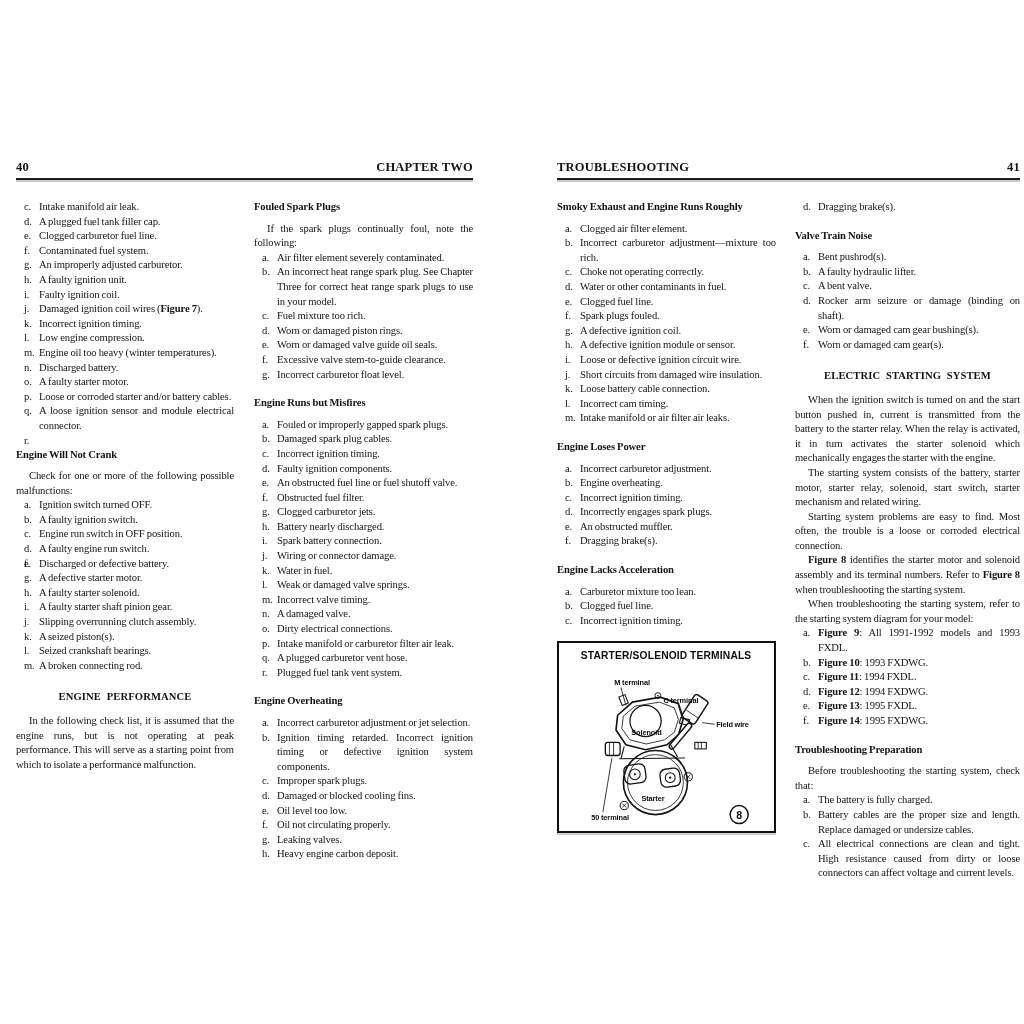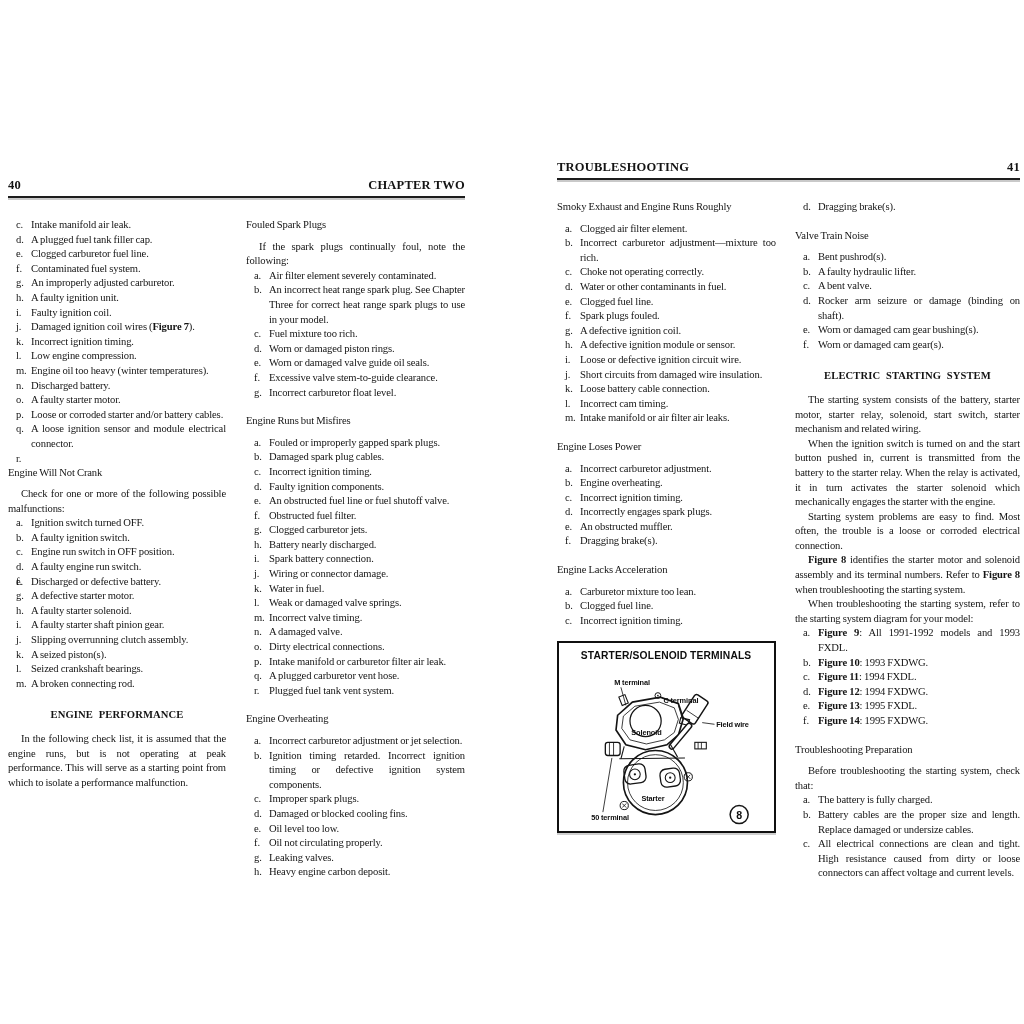--- a/index.html
+++ b/index.html
@@ -1,38 +1,38 @@
 <!DOCTYPE html>
 <html><head>
 <meta charset="utf-8">
 <style>
   html,body{margin:0;padding:0;}
   body{
     width:1024px;height:1024px;position:relative;background:#ffffff;
     font-family:"Liberation Serif", serif;color:#141414;overflow:hidden;
   }
   .page{position:absolute;top:160px;}
-  .page-left{left:8px;width:457px;margin-top:18px;}
+  .page-left{left:16px;width:457px;}
   .page-right{left:557px;width:463px;}
   .pg-head{
     display:flex;justify-content:space-between;align-items:baseline;
     font-weight:bold;font-size:12.5px;letter-spacing:.2px;
     border-bottom:2.5px solid #1d1d1d;box-shadow:0 2px 0 #c9c9c9;
     padding-bottom:3px;
   }
   .cols{display:flex;margin-top:20px;}
   .page-left .cols{gap:20px;}
   .page-right .cols{gap:19px;}
   .col{font-size:10.6px;line-height:14.6px;letter-spacing:-0.12px;word-spacing:-0.4px;}
   .page-left  .col1{width:218px;}
   .page-left  .col2{width:219px;}
   .page-right .col1{width:219px;}
   .page-right .col2{width:225px;}
   .col > :first-child, .blocks > :first-child{margin-top:0;}
-  .h-sub{font-weight:normal;margin:14px 0 7px;}
+  .h-sub{font-weight:bold;margin:14px 0 7px;}
   .h-center{font-weight:bold;text-align:center;word-spacing:3px;margin:17px 0 9px;letter-spacing:.1px;}
   .para{margin:0;text-indent:13px;text-align:justify;}
   .list{margin:0;}
   .li{position:relative;padding-left:23px;text-align:justify;}
   .lt{position:absolute;left:8px;}
   .figbox{
     width:219px;height:192px;border:2px solid #101010;margin:13px 0 0;
     box-sizing:border-box;background:#fff;box-shadow:0 2px 0 #cfcfcf;
   }
   .figbox svg{display:block;width:100%;height:100%;}
@@ -250,22 +250,22 @@
         <div class="h-sub">Valve Train Noise</div>
         <div class="list">
           <div class="li"><span class="lt">a.</span><span class="tx">Bent pushrod(s).</span></div>
           <div class="li"><span class="lt">b.</span><span class="tx">A faulty hydraulic lifter.</span></div>
           <div class="li"><span class="lt">c.</span><span class="tx">A bent valve.</span></div>
           <div class="li"><span class="lt">d.</span><span class="tx">Rocker arm seizure or damage (binding on shaft).</span></div>
           <div class="li"><span class="lt">e.</span><span class="tx">Worn or damaged cam gear bushing(s).</span></div>
           <div class="li"><span class="lt">f.</span><span class="tx">Worn or damaged cam gear(s).</span></div>
         </div>
         <div class="h-center">ELECTRIC STARTING SYSTEM</div>
+        <p class="para">When the ignition switch is turned on and the start button pushed in, current is transmitted from the battery to the starter relay. When the relay is activated, it in turn activates the starter solenoid which mechanically engages the starter with the engine.</p>
         <p class="para">The starting system consists of the battery, starter motor, starter relay, solenoid, start switch, starter mechanism and related wiring.</p>
-        <p class="para">When the ignition switch is turned on and the start button pushed in, current is transmitted from the battery to the starter relay. When the relay is activated, it in turn activates the starter solenoid which mechanically engages the starter with the engine.</p>
         <p class="para">Starting system problems are easy to find. Most often, the trouble is a loose or corroded electrical connection.</p>
         <p class="para"><b>Figure 8</b> identifies the starter motor and solenoid assembly and its terminal numbers. Refer to <b>Figure 8</b> when troubleshooting the starting system.</p>
         <p class="para">When troubleshooting the starting system, refer to the starting system diagram for your model:</p>
         <div class="list">
           <div class="li"><span class="lt">a.</span><span class="tx"><b>Figure 9</b>: All 1991-1992 models and 1993 FXDL.</span></div>
           <div class="li"><span class="lt">b.</span><span class="tx"><b>Figure 10</b>: 1993 FXDWG.</span></div>
           <div class="li"><span class="lt">c.</span><span class="tx"><b>Figure 11</b>: 1994 FXDL.</span></div>
           <div class="li"><span class="lt">d.</span><span class="tx"><b>Figure 12</b>: 1994 FXDWG.</span></div>
           <div class="li"><span class="lt">e.</span><span class="tx"><b>Figure 13</b>: 1995 FXDL.</span></div>
           <div class="li"><span class="lt">f.</span><span class="tx"><b>Figure 14</b>: 1995 FXDWG.</span></div>

